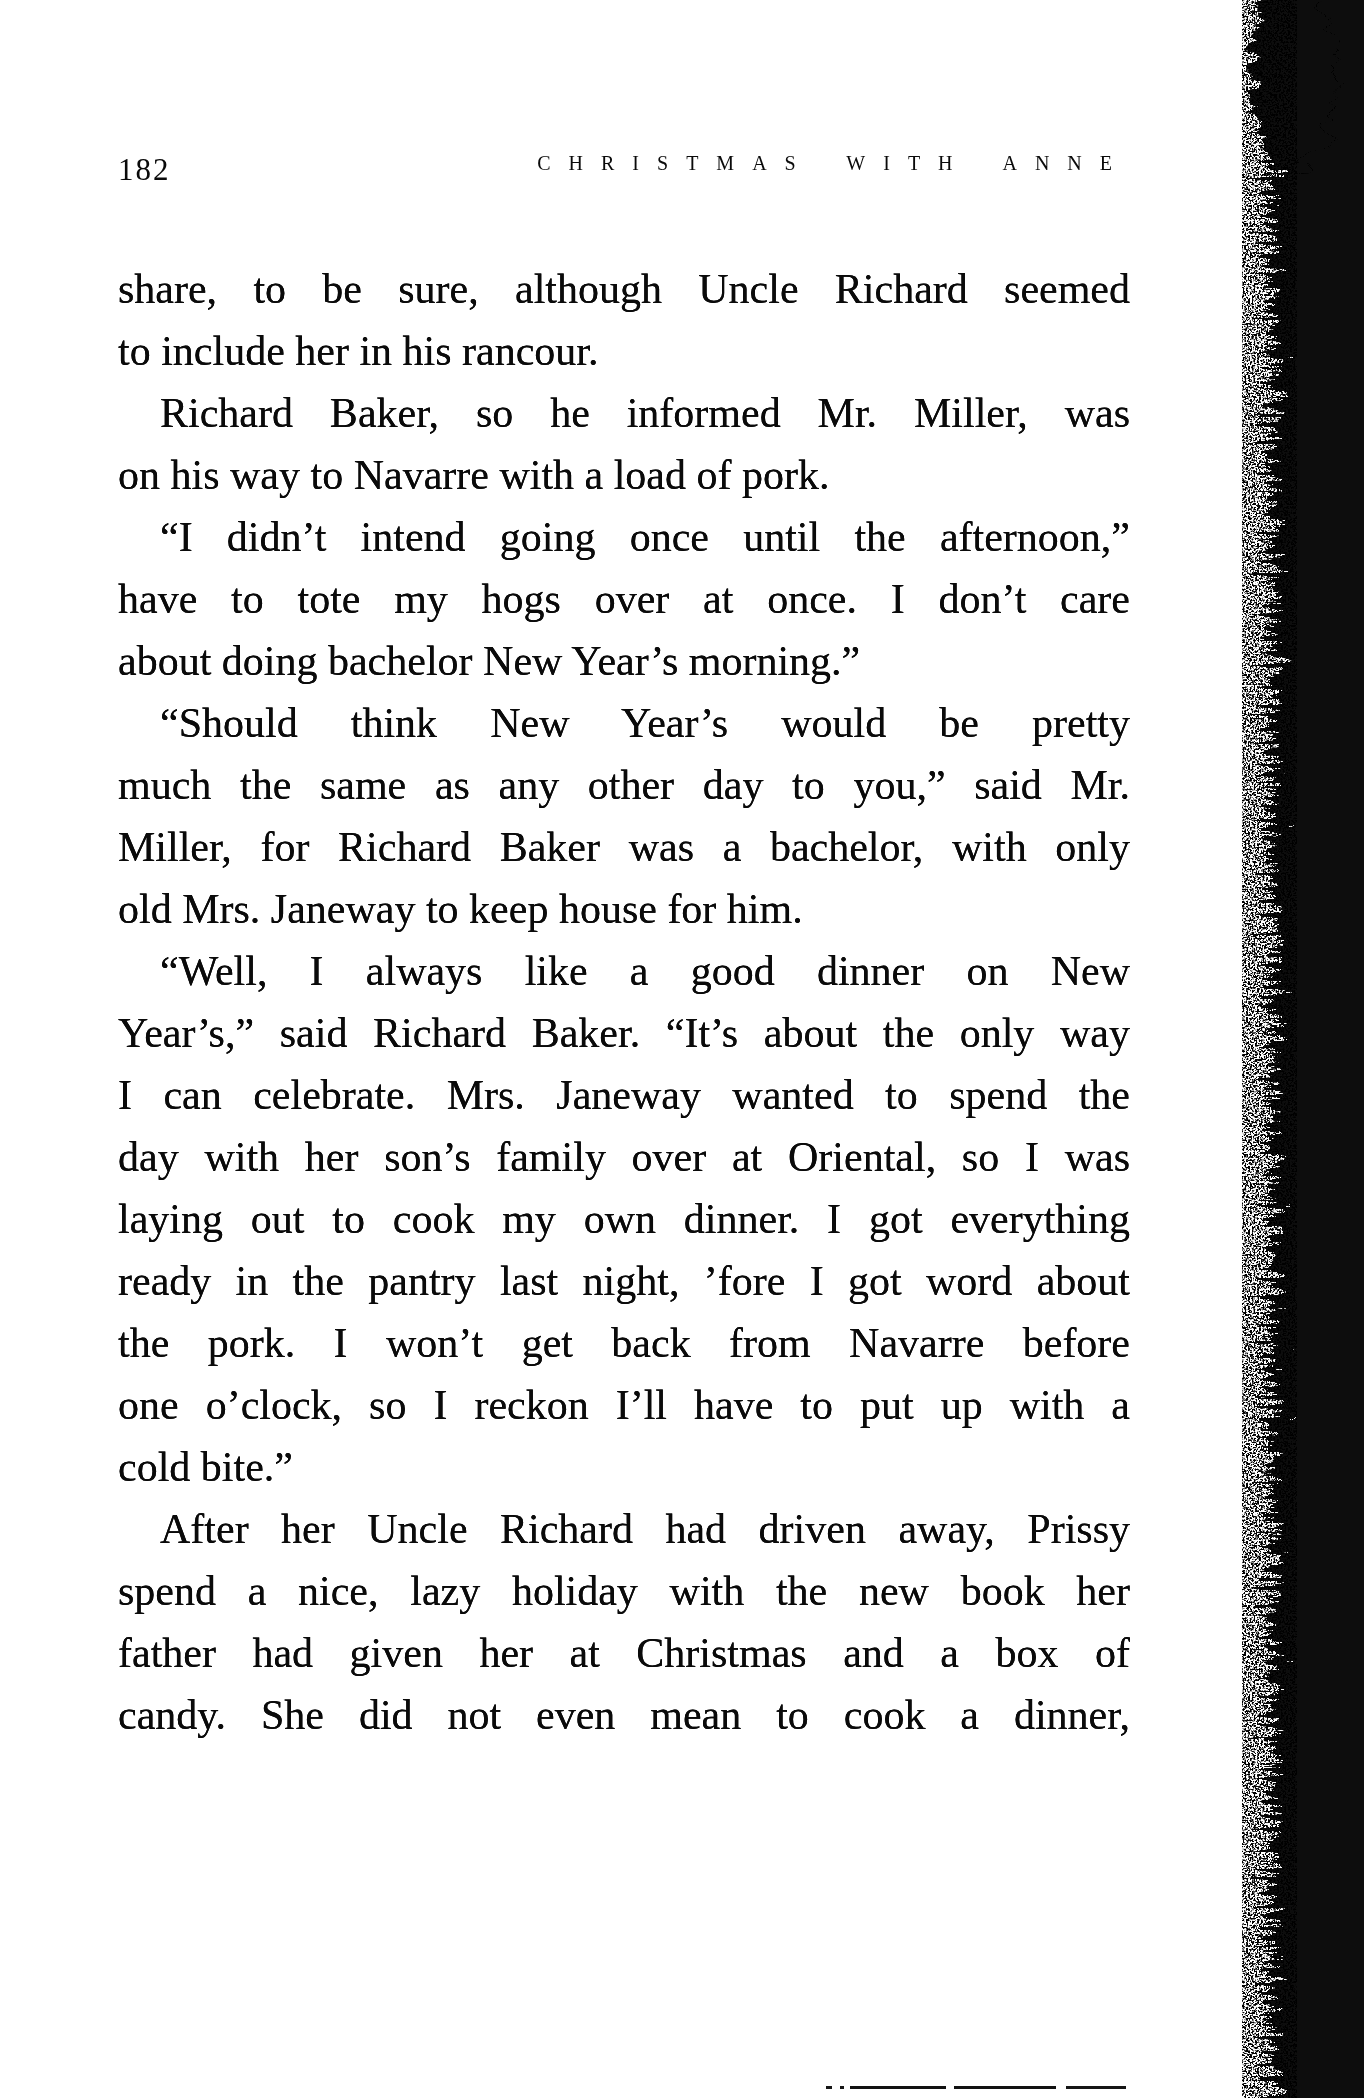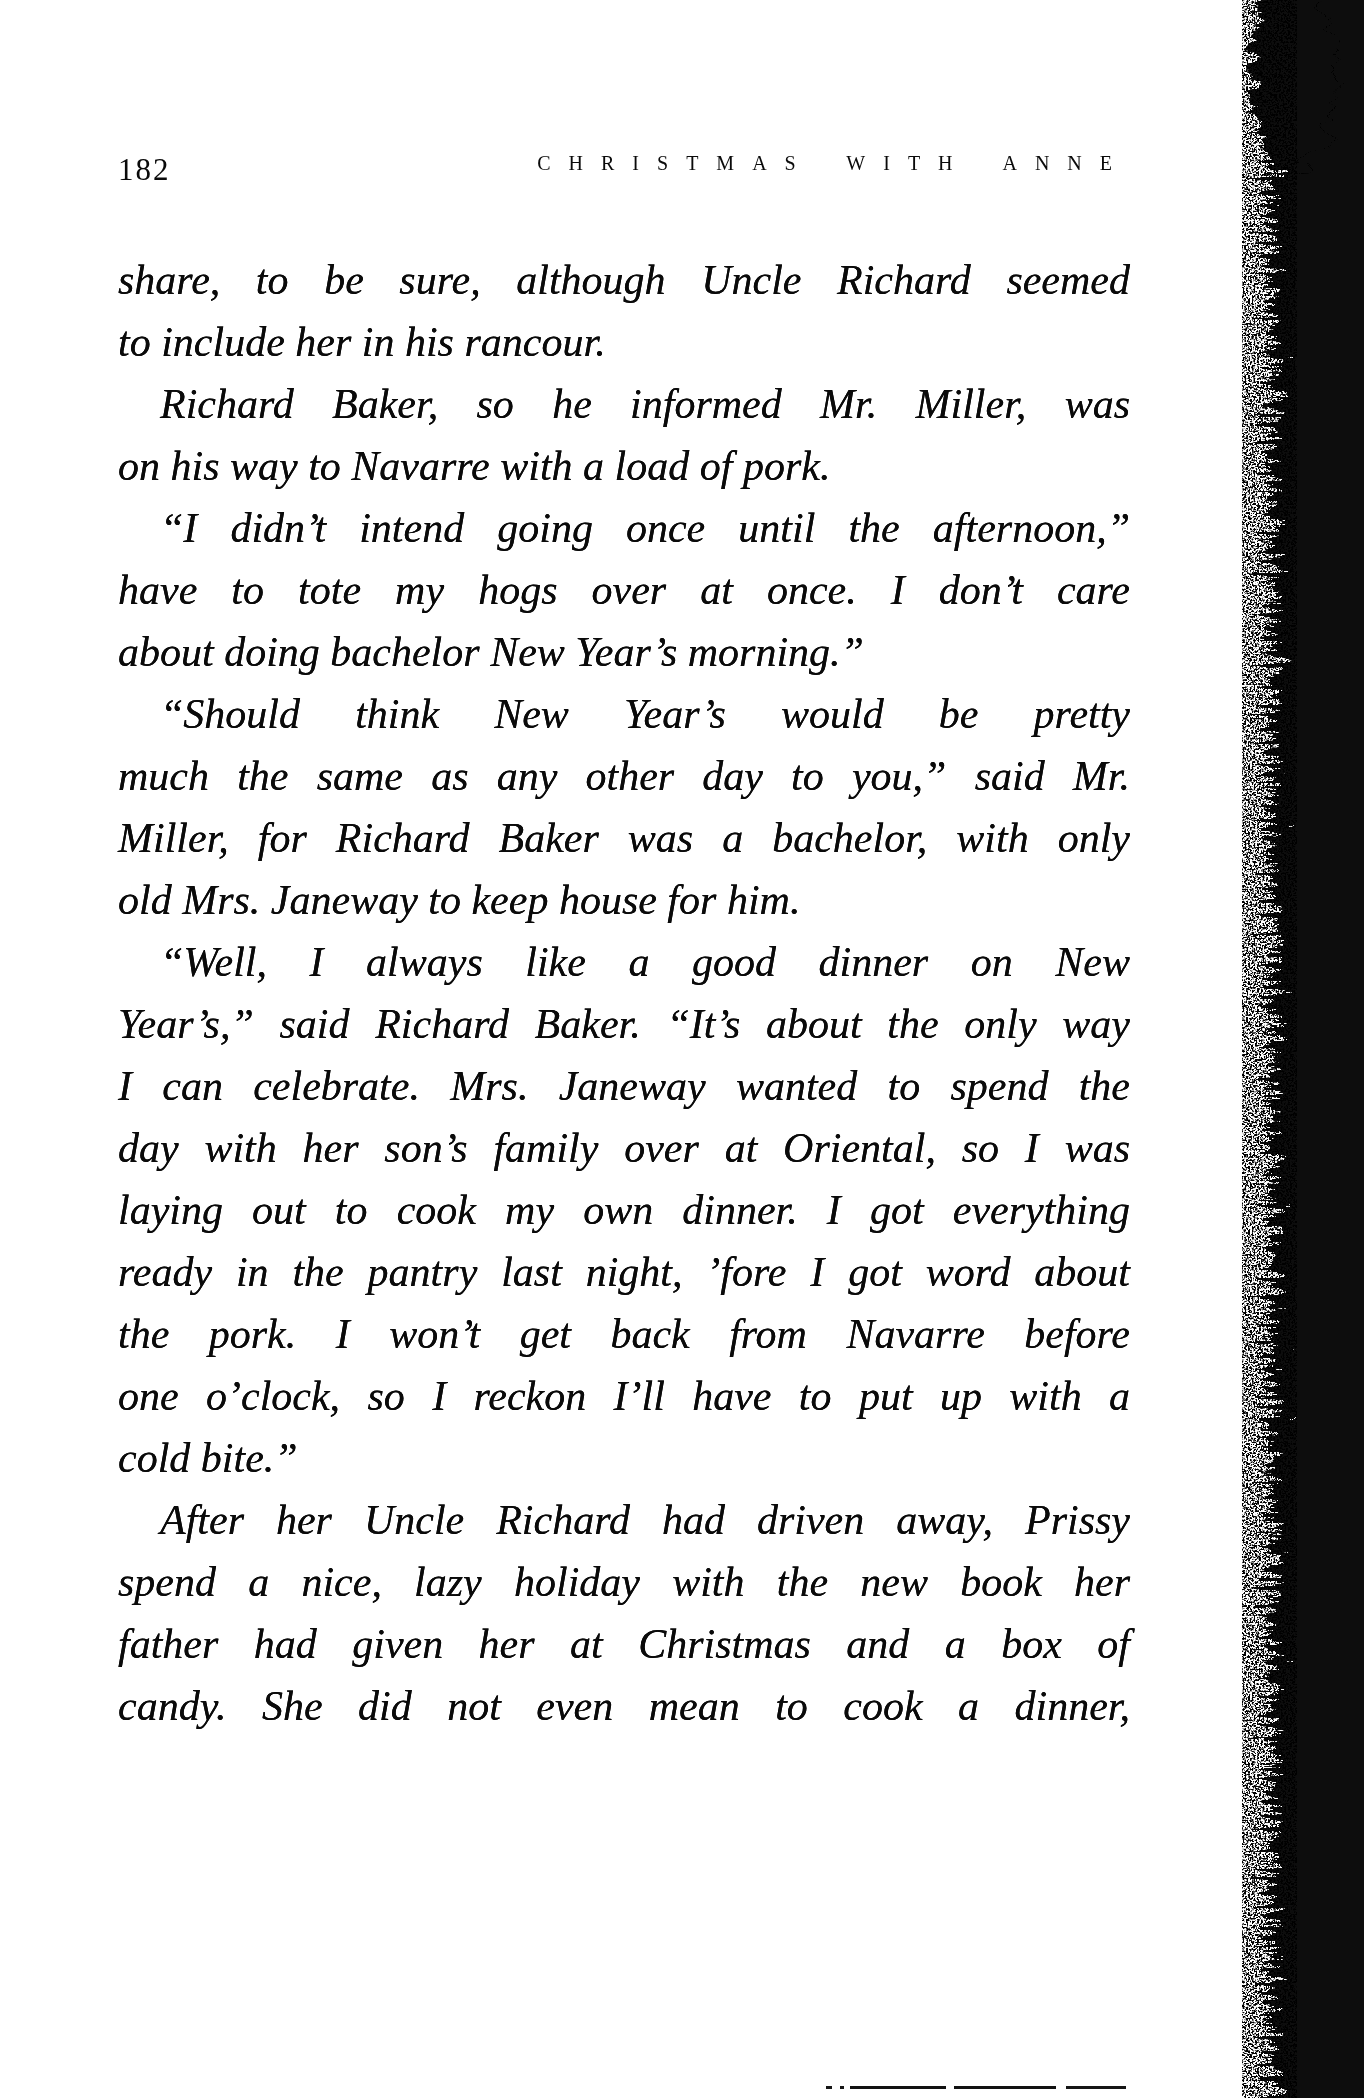--- a/index.html
+++ b/index.html
@@ -31,23 +31,22 @@
     font-size: 20px;
     letter-spacing: 18px;
     word-spacing: 10px;
     white-space: nowrap;
     text-transform: uppercase;
   }
   
   .textblock {
     position: absolute;
     left: 118px;
-    top: 249px;
+    top: 258px;
     width: 1012px;
-    font-style: italic;
   }
   .ln {
     font-size: 42px;
     line-height: 62px;
     height: 62px;
     white-space: normal;
     text-align: justify;
     text-align-last: justify;
     text-shadow: 0 0 0.5px #000;
   }

